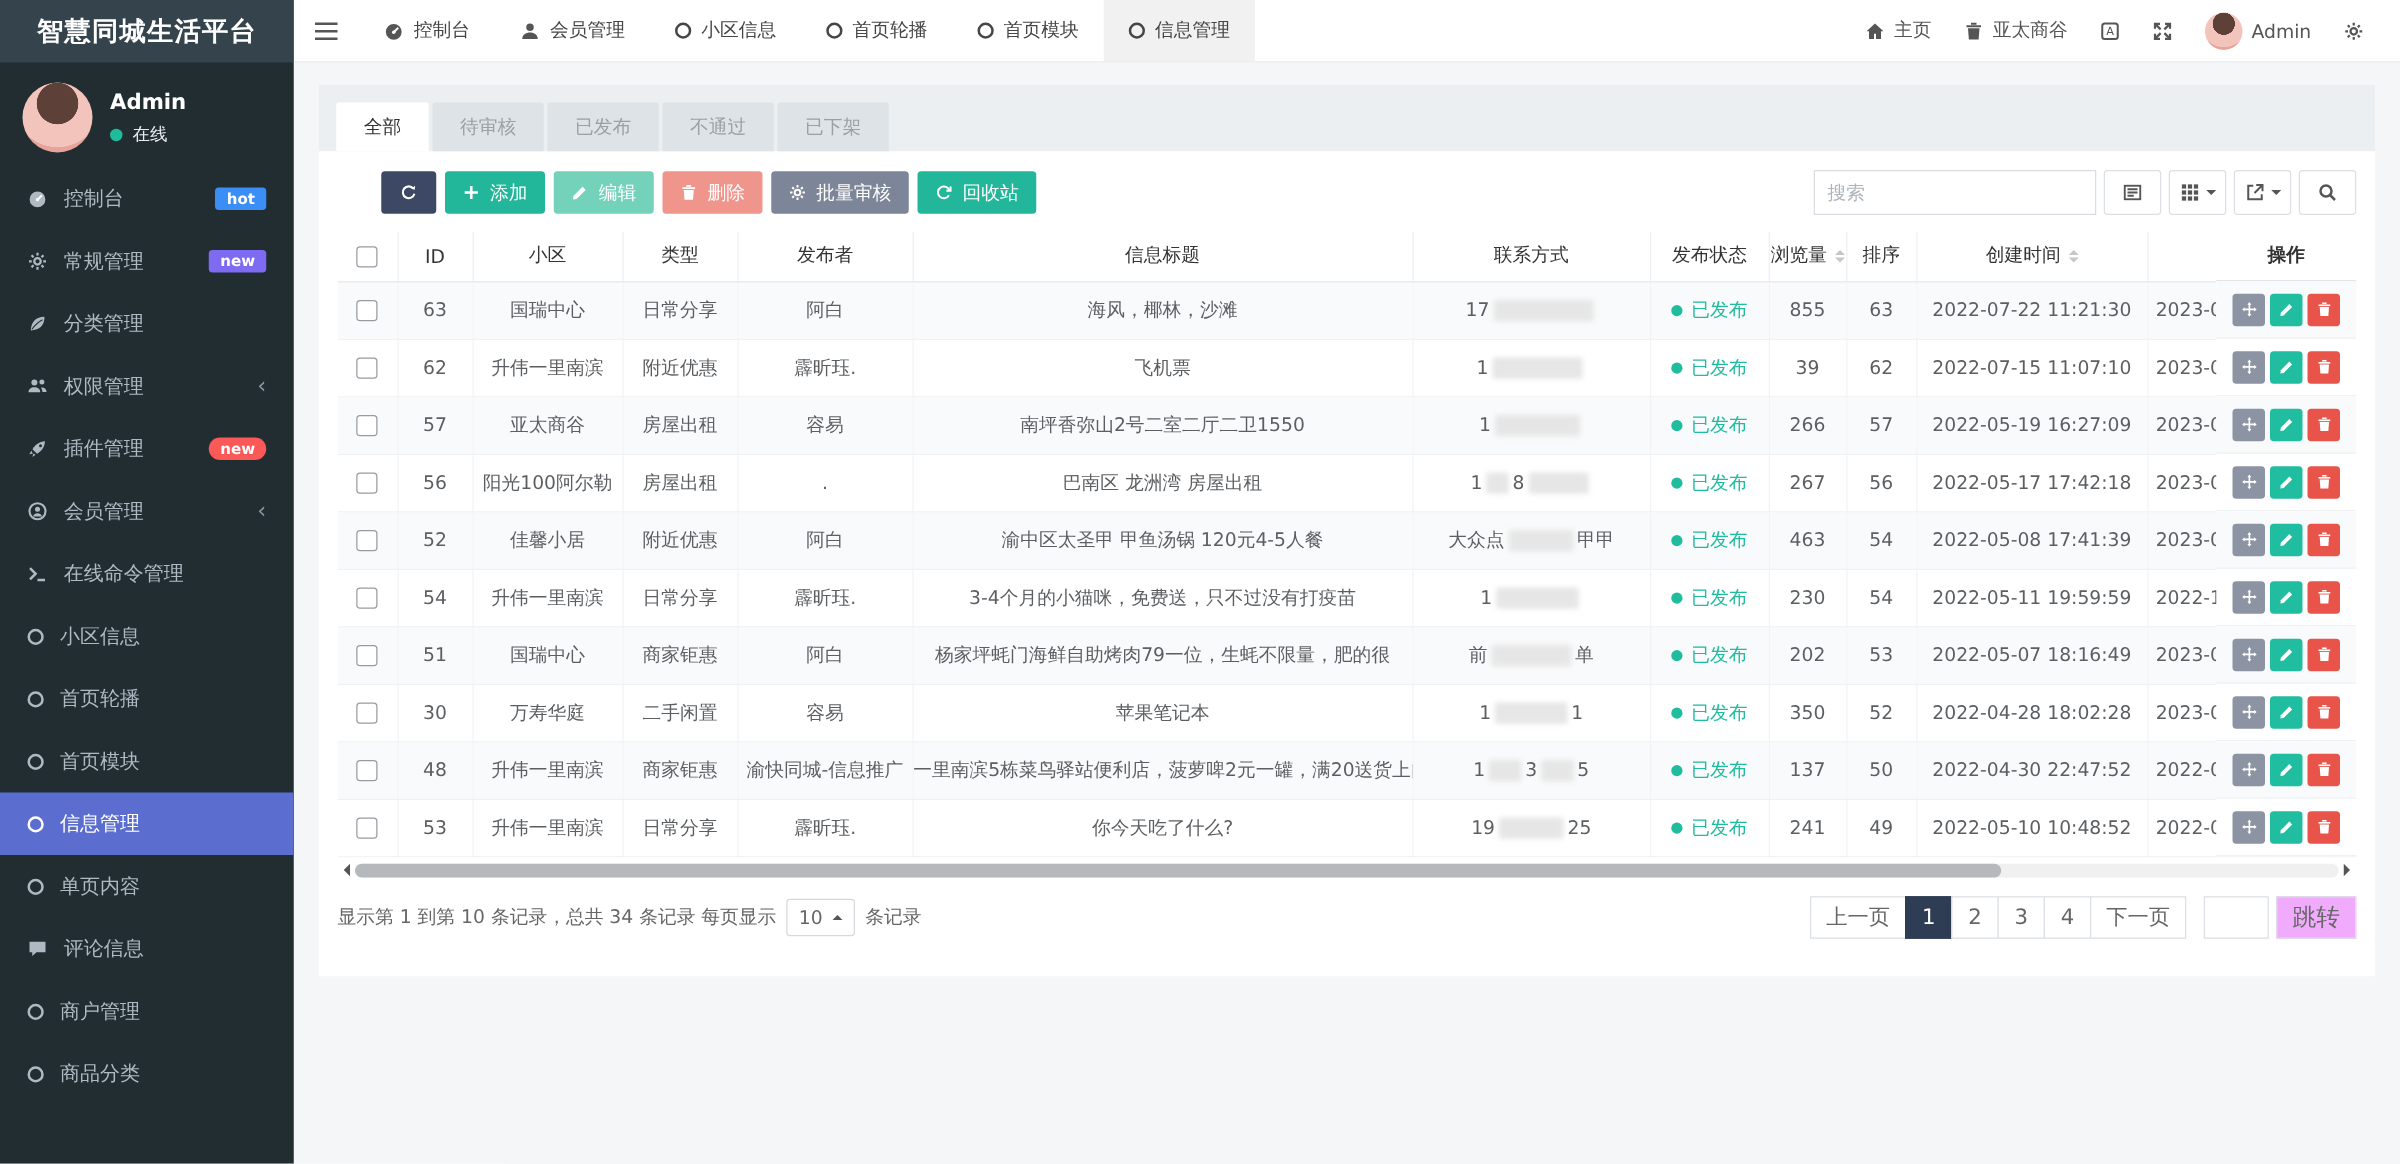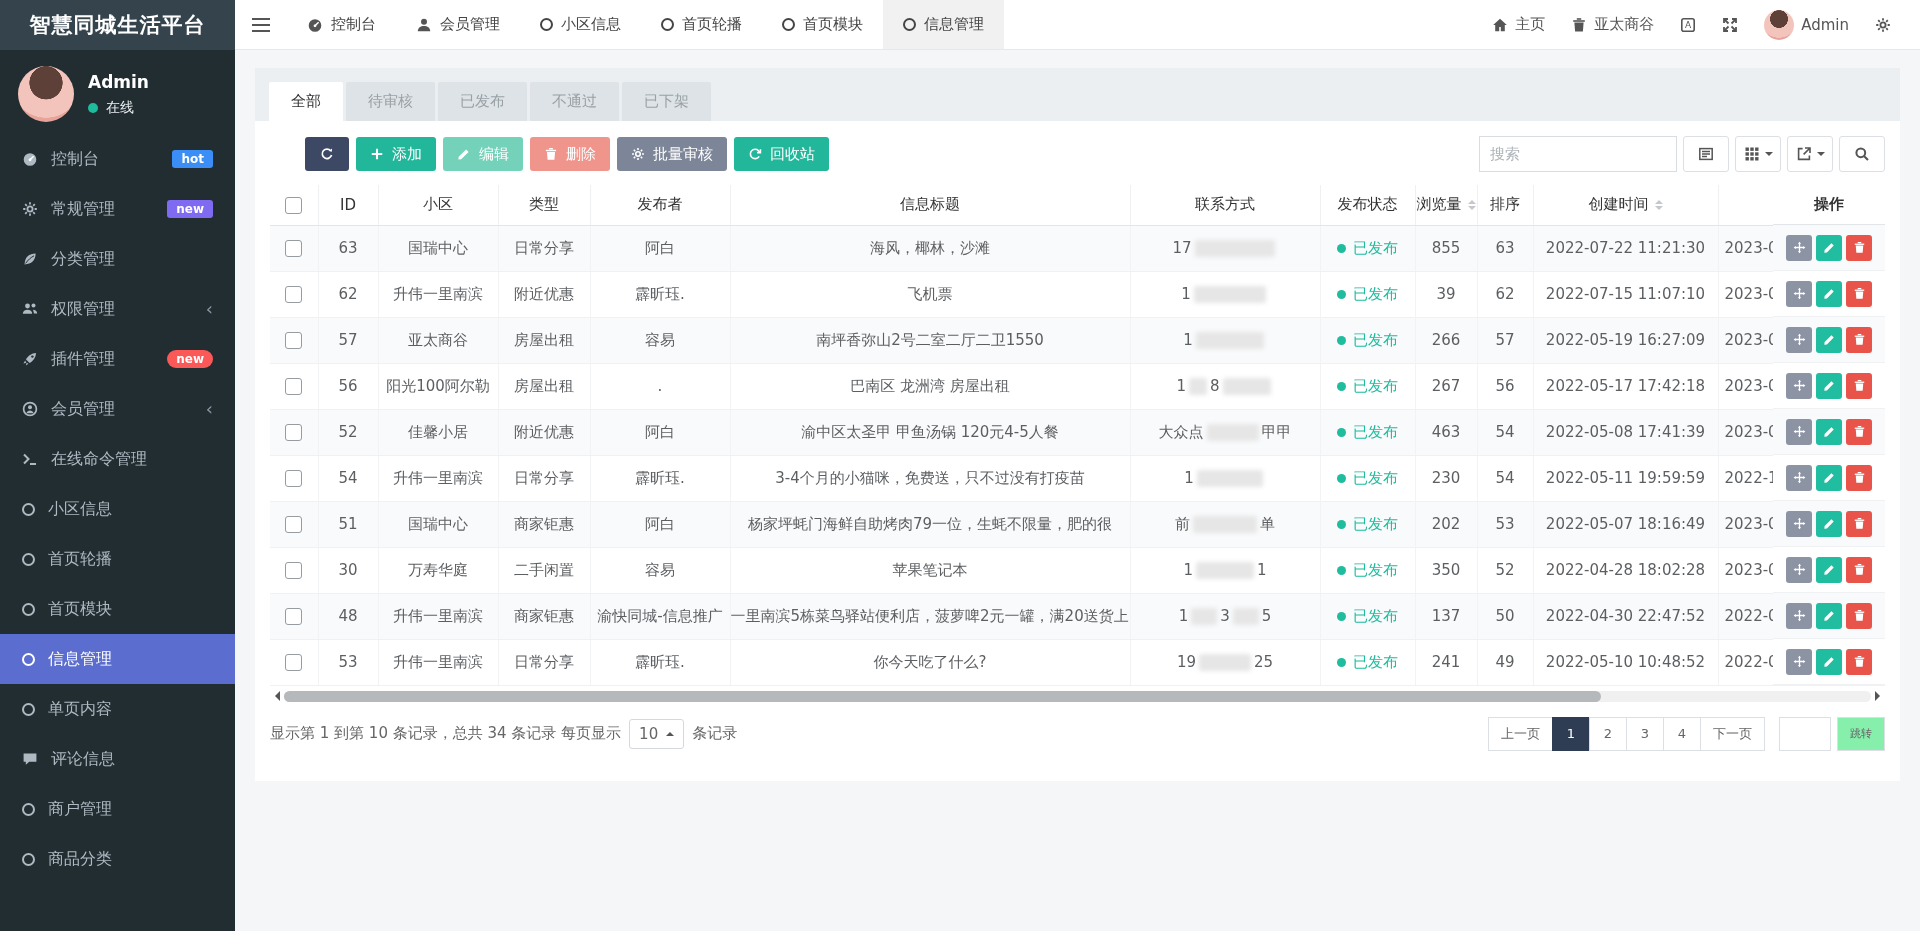--- a/index.html
+++ b/index.html
@@ -54,21 +54,21 @@
   .toolbar { display:flex; align-items:center;margin-left:35px; }
   .tb-left { display:flex; gap:7px; }
   .btn { height:34px; border:none; border-radius:3px; color:#fff; font-size:15px; font-family:inherit; padding:0 14px; display:inline-flex; align-items:center; gap:8px; cursor:pointer; }
   .btn .ic svg { width:14px; height:14px; }
   .b-dark { background:#3d4865; width:44px; justify-content:center; padding:0; }
   .b-teal { background:#22b69a; }
   .b-teal-l { background:#74d2ba; }
   .b-salmon { background:#f0958c; }
   .b-gray { background:#7d8698; }
   .tb-right { margin-left:auto; display:flex; align-items:center; gap:6px; }
-  .search-input { width:198px; height:36px; border:1px solid #d9dde1; padding:0 10px; font-size:15px; font-family:inherit; color:#555; outline:none; }
+  .search-input { width:226px; height:36px; border:1px solid #d9dde1; padding:0 10px; font-size:15px; font-family:inherit; color:#555; outline:none; }
   .search-input::placeholder { color:#aeb4ba; }
   .icon-btn { min-width:46px; height:36px; background:#fff; border:1px solid #dcdfe3; border-radius:3px; display:inline-flex; align-items:center; justify-content:center; gap:5px; color:#555; cursor:pointer; }
   .caret-d { width:0; height:0; border:4px solid transparent; border-top-color:#555; margin-top:4px; }
 
   
   .table-wrap { position:relative; margin-top:13px; overflow:hidden; }
   table { border-collapse:collapse; table-layout:fixed; width:1628px; }
   th { height:40px; font-size:15px; color:#333; font-weight:normal; border-bottom:1px solid #e3e6e8; border-right:1px solid #eef0f1; background:#fff; text-align:center; }
   th:last-child { border-right:none; }
   td { height:46px; font-size:15px; color:#5c5f62; text-align:center; border-right:1px solid #f2f3f4; border-bottom:1px solid #f0f1f2; overflow:hidden; white-space:nowrap; }
@@ -98,24 +98,24 @@
   .arr.left { border-right-color:#555; }
   .arr.right { border-left-color:#555; }
   .track { flex:1; height:11px; background:#f0f0f0; border-radius:6px; position:relative; }
   .thumb { position:absolute; left:0; top:0; height:11px; width:83%; background:#b6b9bc; border-radius:6px; cursor:pointer; }
 
   
   .pager { margin-top:14px; display:flex; align-items:center; color:#666; font-size:15px; padding-bottom:15px; }
   .psel { display:inline-flex; align-items:center; gap:8px; border:1px solid #d5d9dd; border-radius:3px; height:30px; padding:0 9px; margin:0 8px; cursor:pointer; }
   .caret-u { width:0; height:0; border:4px solid transparent; border-bottom-color:#555; margin-bottom:4px; }
   .pages { margin-left:auto; display:flex; align-items:center; }
-  .pg { min-width:38px; height:34px; border:1px solid #dcdfe3; background:#fff; color:#666; display:inline-flex; align-items:center; justify-content:center; padding:0 12px; margin-left:-1px; cursor:pointer; font-size:13px; font-family:inherit; }
+  .pg { min-width:38px; height:34px; border:1px solid #dcdfe3; background:#fff; color:#666; display:inline-flex; align-items:center; justify-content:center; padding:0 12px; margin-left:-1px; cursor:pointer; font-size:17px; font-family:inherit; }
   .pg.active { background:#2e3c54; border-color:#2e3c54; color:#fff; }
   .jump-input { width:52px; height:34px; border:1px solid #dcdfe3; margin-left:14px; outline:none; font-family:inherit; font-size:15px; padding:0 6px; }
-  .jump-btn { height:34px; border:1px solid #dcdfe3; background:#86efac; color:#666; padding:0 12px; margin-left:6px; cursor:pointer; font-size:11px; font-family:inherit; }
+  .jump-btn { height:34px; border:1px solid #dcdfe3; background:#f0abfc; color:#666; padding:0 12px; margin-left:6px; cursor:pointer; font-size:19px; font-family:inherit; }
 </style>
 </head>
 <body>
 
 <div class="app">
 
   <aside class="sidebar">
     <div class="logo">
       <span>智慧同城生活平台</span>
     </div>

